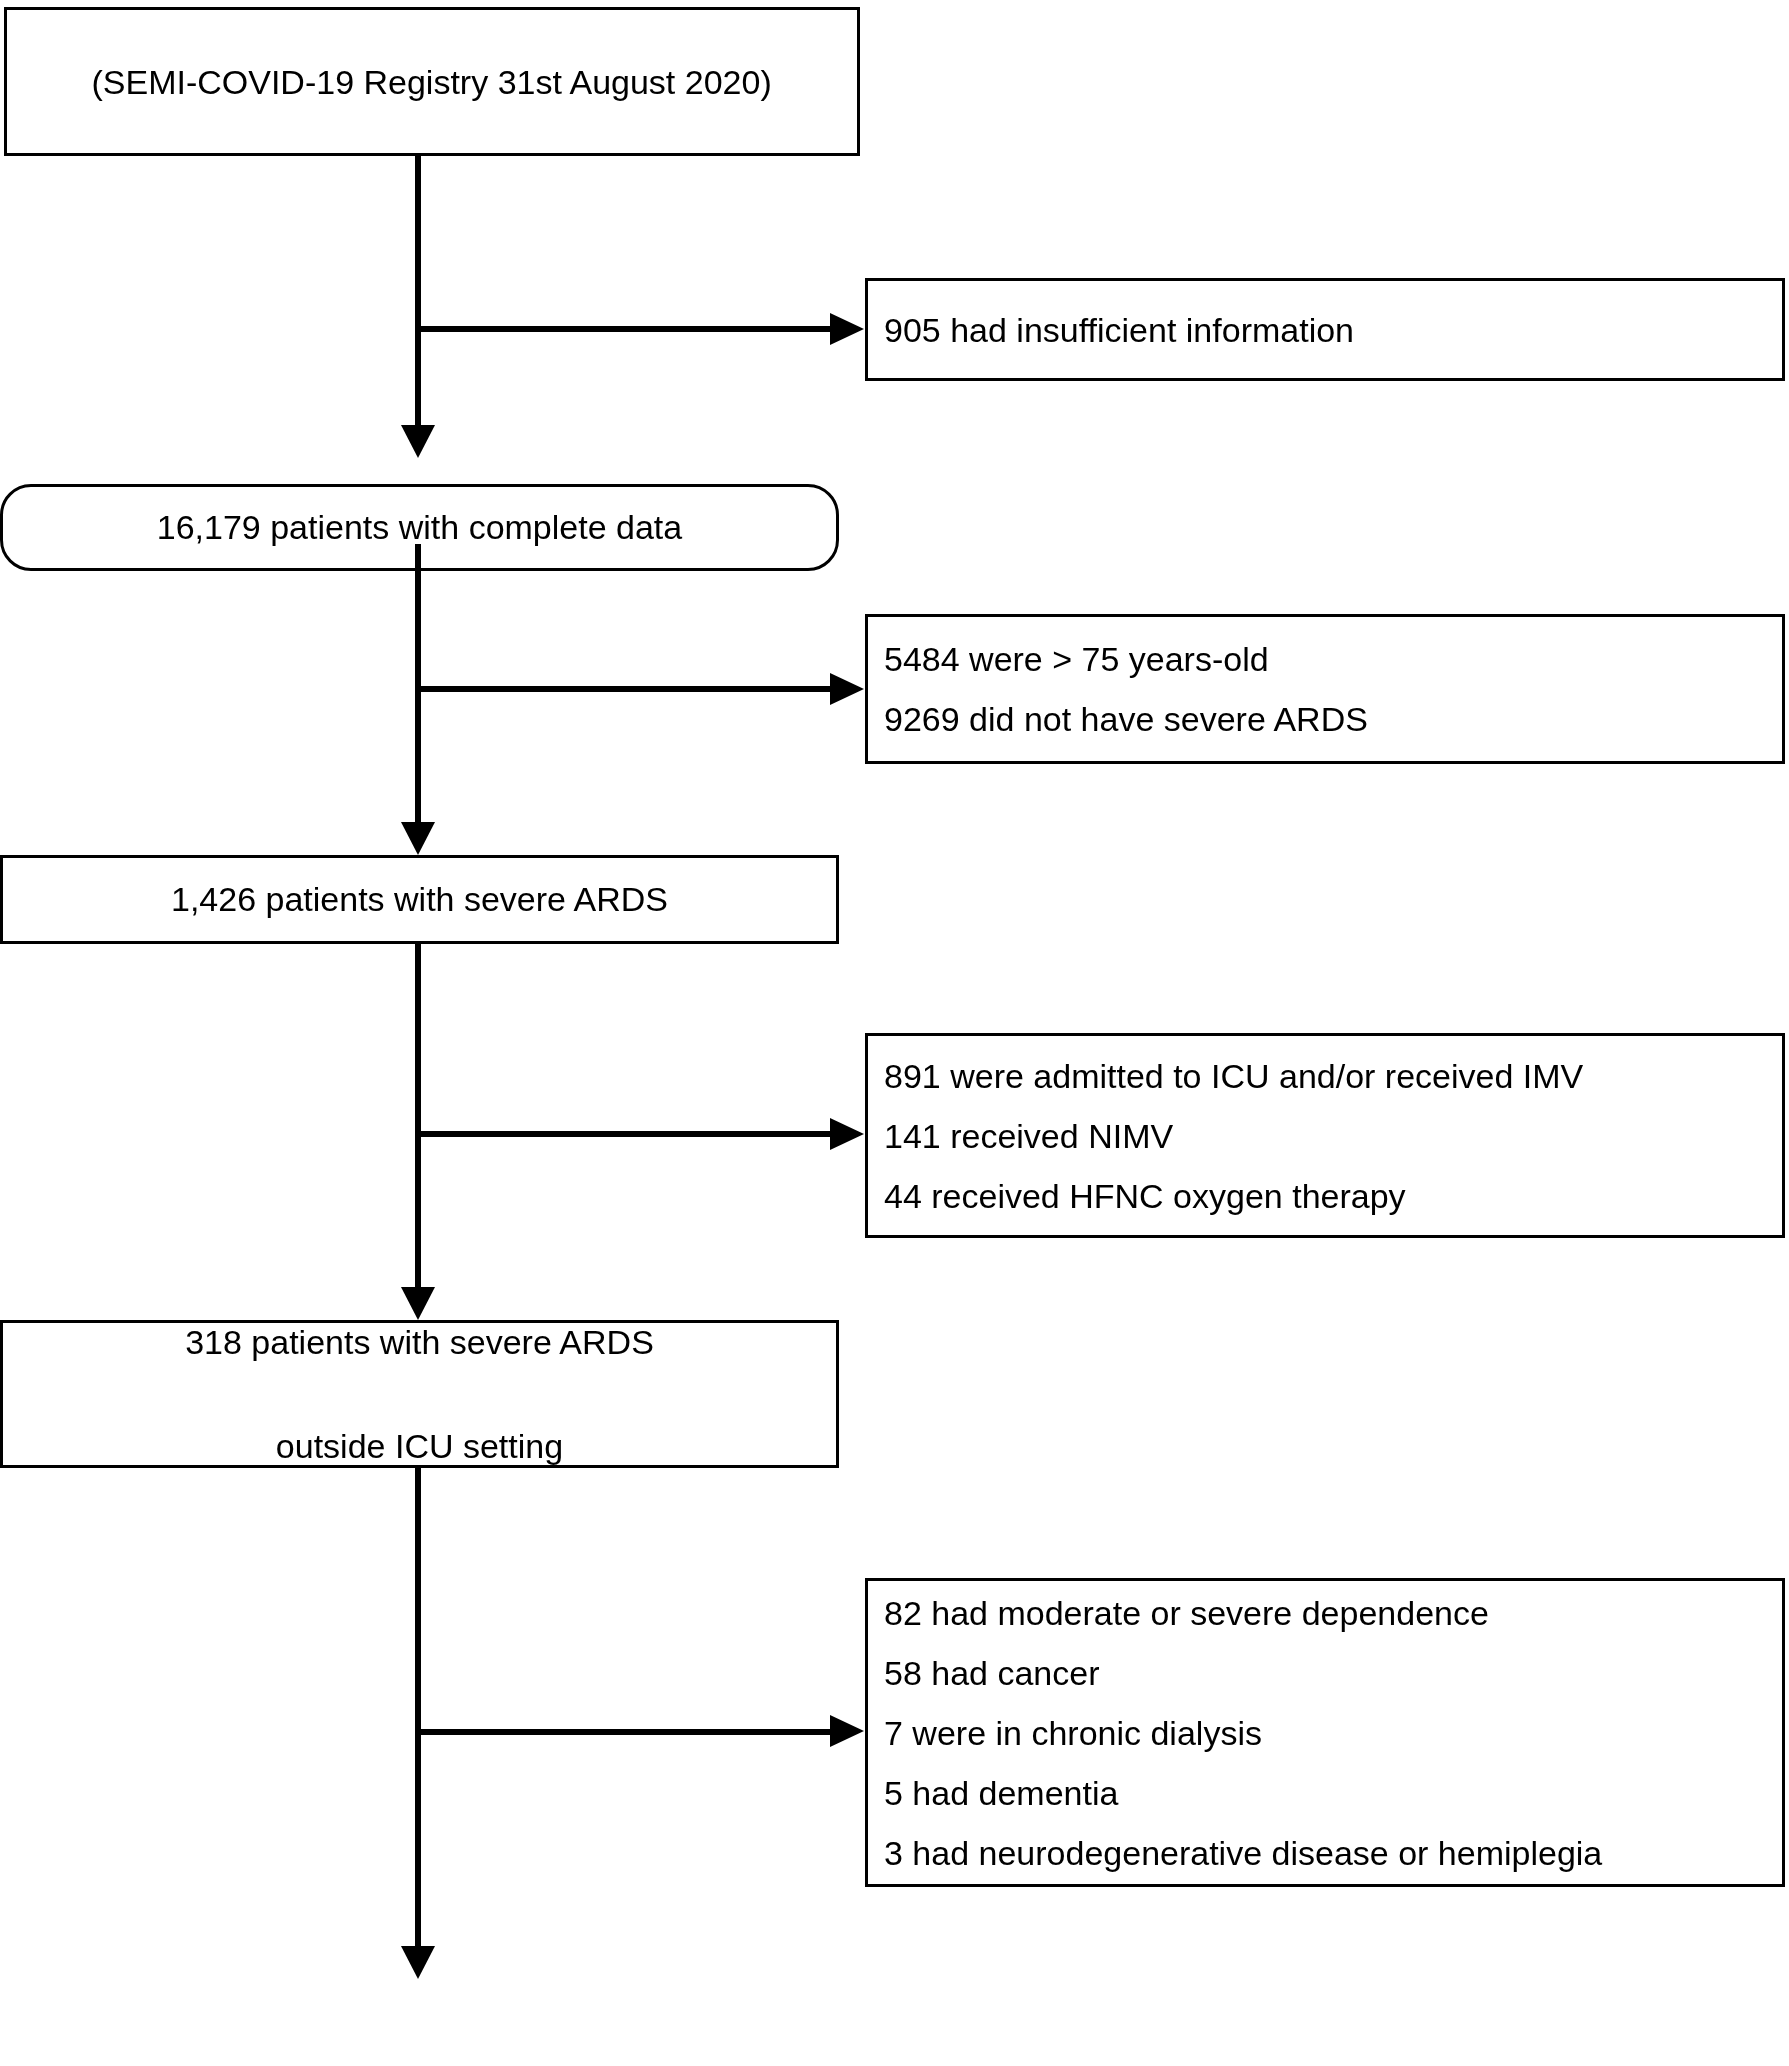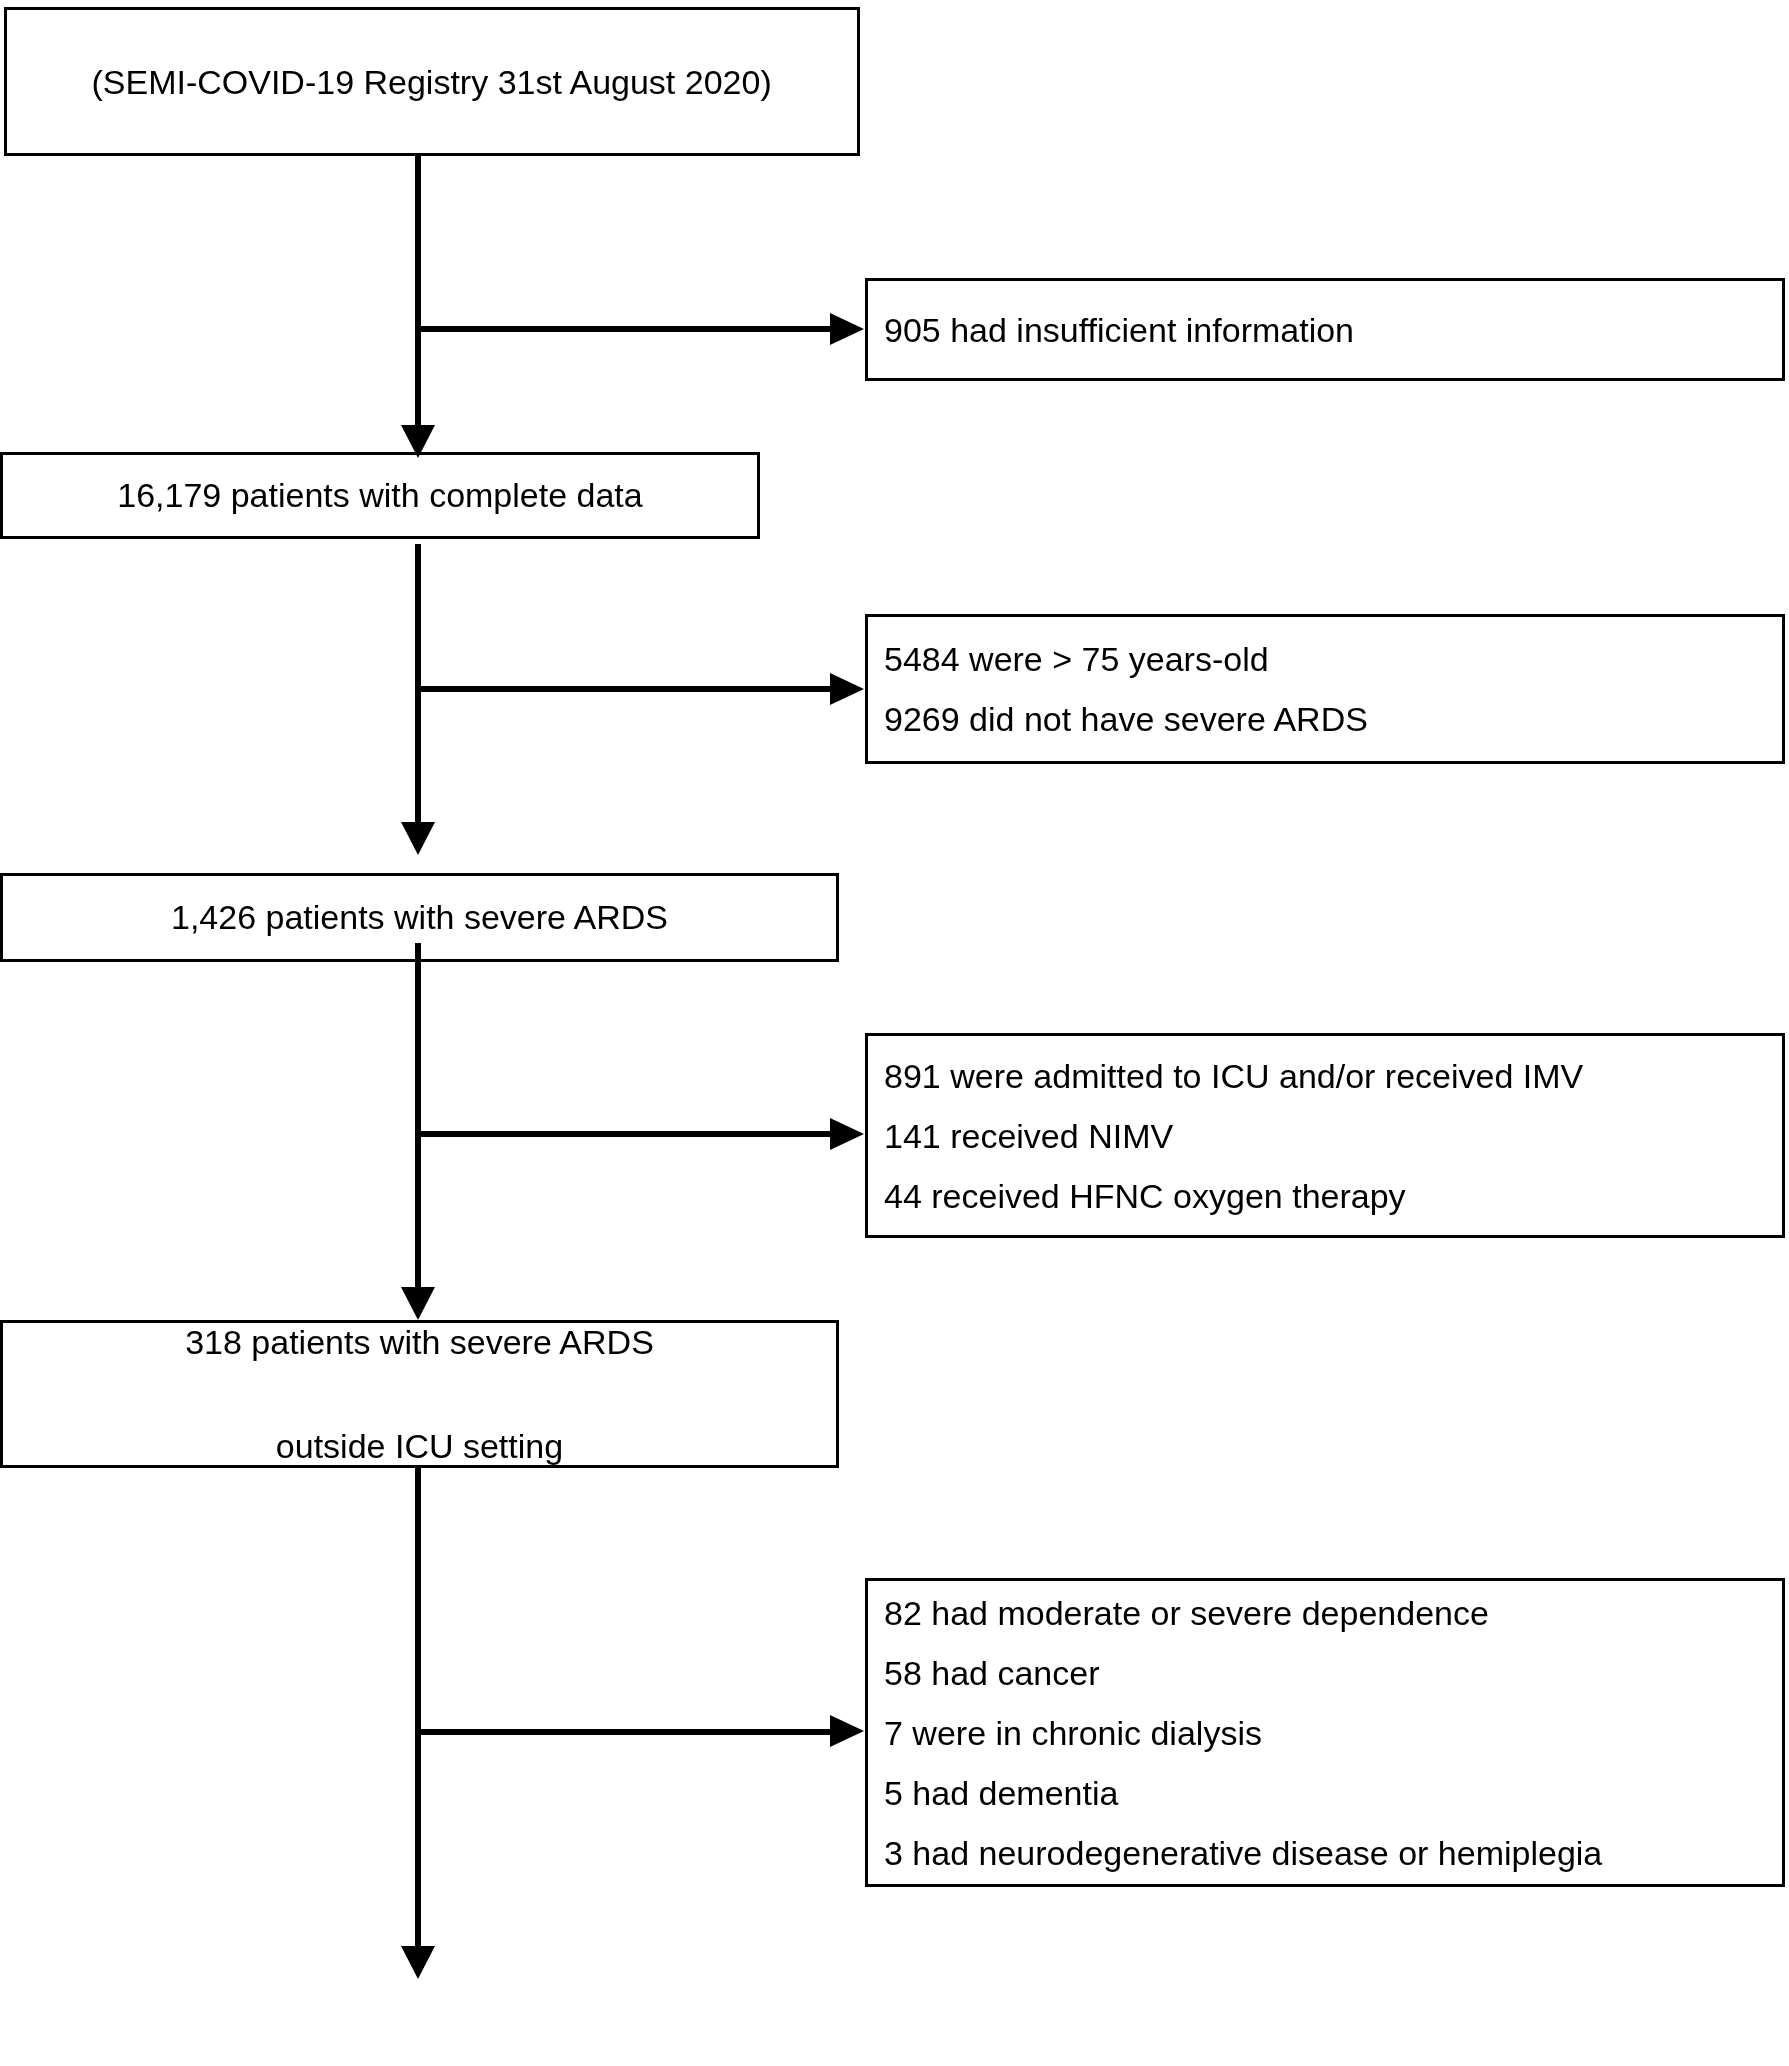--- a/index.html
+++ b/index.html
@@ -26,22 +26,22 @@
     justify-content: center;
     font-size: 34px;
     line-height: 63px;
     white-space: nowrap;
   }
   .box.main { align-items: center; text-align: center; }
   .box.excl { align-items: flex-start; text-align: left; padding-left: 16px; padding-right: 7.2px; line-height: 60px; }
 
   
   .b1 { left: 3.6px;  top: 7.2px;   width: 856px; height: 149px; line-height: 66px; }
-  .b2 { left: 0px;  top: 452px;  width: 760px; height: 87px; }
-  .b3 { left: 0px;  top: 855px; width: 839px; height: 89px; margin-top: 18px; }
+  .b2 { left: 0px;  top: 484px;  width: 839px; height: 87px; border-radius: 31px; }
+  .b3 { left: 0px;  top: 855px; width: 839px; height: 89px; }
   .b4 { left: 0px;  top: 1320px; width: 839px; height: 148px; line-height: 64px; gap: 40px; }
   .b5 { left: 0px;  top: 1979px; width: 839px; height: 84px; }
 
   
   .r1 { left: 865px; top: 278px;  width: 920px; height: 103px; }
   .r2 { left: 865px; top: 614px;  width: 920px; height: 150px; }
   .r3 { left: 865px; top: 1033px; width: 920px; height: 205px; }
   .r4 { left: 865px; top: 1578px; width: 920px; height: 309px; }
 
   

